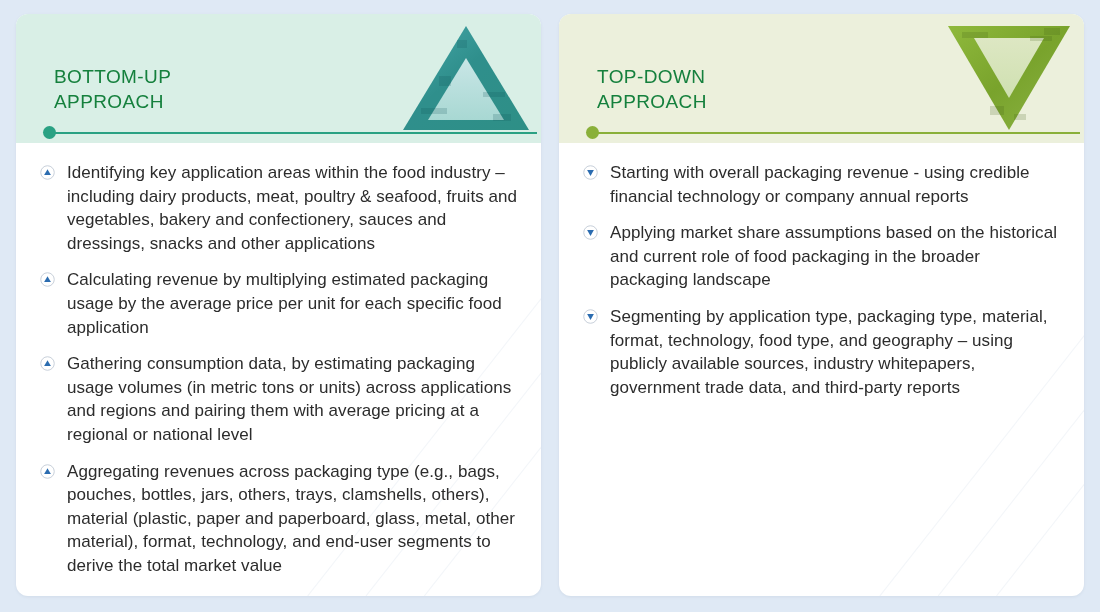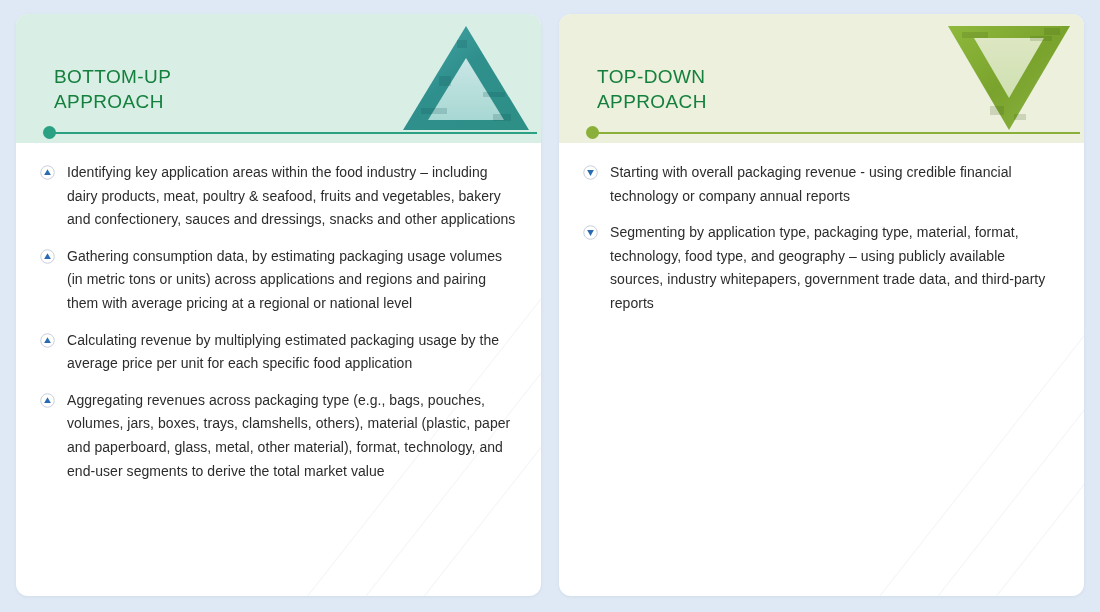--- a/index.html
+++ b/index.html
@@ -105,21 +105,21 @@
   .bullet-item:last-child { margin-bottom: 0; }
   .bullet-icon {
     flex: 0 0 auto;
     width: 15px;
     height: 15px;
     margin-top: 4px;
     margin-right: 12px;
   }
   .bullet-icon svg { display: block; width: 15px; height: 15px; }
   .bullet-text {
-    font-size: 14px;
+    font-size: 17px;
     line-height: 23.6px;
     color: #2c2c2c;
     letter-spacing: 0.05px;
   }
   
   .watermark {
     position: absolute;
     inset: 0;
     pointer-events: none;
     z-index: 1;
@@ -189,41 +189,41 @@
           <span class="bullet-text">Identifying key application areas within the food industry – including dairy products, meat, poultry &amp; seafood, fruits and vegetables, bakery and confectionery, sauces and dressings, snacks and other applications</span>
         </li>
 
         <li class="bullet-item">
           <span class="bullet-icon">
             <svg viewBox="0 0 16 16" xmlns="http://www.w3.org/2000/svg">
               <circle cx="8" cy="8" r="7.2" fill="#ffffff" stroke="#c3ccd6" stroke-width="1"></circle>
               <polygon points="8,4.4 11.6,10.6 4.4,10.6" fill="#2b6cb0"></polygon>
             </svg>
           </span>
+          <span class="bullet-text">Calculating revenue by multiplying estimated packaging usage by the average price per unit for each specific food application</span>
+        </li>
+
+        <li class="bullet-item">
+          <span class="bullet-icon">
+            <svg viewBox="0 0 16 16" xmlns="http://www.w3.org/2000/svg">
+              <circle cx="8" cy="8" r="7.2" fill="#ffffff" stroke="#c3ccd6" stroke-width="1"></circle>
+              <polygon points="8,4.4 11.6,10.6 4.4,10.6" fill="#2b6cb0"></polygon>
+            </svg>
+          </span>
           <span class="bullet-text">Gathering consumption data, by estimating packaging usage volumes (in metric tons or units) across applications and regions and pairing them with average pricing at a regional or national level</span>
         </li>
 
         <li class="bullet-item">
           <span class="bullet-icon">
             <svg viewBox="0 0 16 16" xmlns="http://www.w3.org/2000/svg">
               <circle cx="8" cy="8" r="7.2" fill="#ffffff" stroke="#c3ccd6" stroke-width="1"></circle>
               <polygon points="8,4.4 11.6,10.6 4.4,10.6" fill="#2b6cb0"></polygon>
             </svg>
           </span>
-          <span class="bullet-text">Calculating revenue by multiplying estimated packaging usage by the average price per unit for each specific food application</span>
-        </li>
-
-        <li class="bullet-item">
-          <span class="bullet-icon">
-            <svg viewBox="0 0 16 16" xmlns="http://www.w3.org/2000/svg">
-              <circle cx="8" cy="8" r="7.2" fill="#ffffff" stroke="#c3ccd6" stroke-width="1"></circle>
-              <polygon points="8,4.4 11.6,10.6 4.4,10.6" fill="#2b6cb0"></polygon>
-            </svg>
-          </span>
-          <span class="bullet-text">Aggregating revenues across packaging type (e.g., bags, pouches, volumes, jars, boxes, trays, clamshells, others), material (plastic, paper and paperboard, glass, metal, other material), format, technology, and end-user segments to derive the total market value</span>
+          <span class="bullet-text">Aggregating revenues across packaging type (e.g., bags, pouches, bottles, jars, others, trays, clamshells, others), material (plastic, paper and paperboard, glass, metal, other material), format, technology, and end-user segments to derive the total market value</span>
         </li>
 
 
       </ul>
     </div>
   </section>
 
   <section class="card card-right">
 
     <div class="card-header">
@@ -273,28 +273,37 @@
         <li class="bullet-item">
           <span class="bullet-icon">
             <svg viewBox="0 0 16 16" xmlns="http://www.w3.org/2000/svg">
               <circle cx="8" cy="8" r="7.2" fill="#ffffff" stroke="#c3ccd6" stroke-width="1"></circle>
               <polygon points="4.4,5.4 11.6,5.4 8,11.6" fill="#2b6cb0"></polygon>
             </svg>
           </span>
           <span class="bullet-text">Starting with overall packaging revenue - using credible financial technology or company annual reports</span>
         </li>
 
-
         <li class="bullet-item">
           <span class="bullet-icon">
             <svg viewBox="0 0 16 16" xmlns="http://www.w3.org/2000/svg">
               <circle cx="8" cy="8" r="7.2" fill="#ffffff" stroke="#c3ccd6" stroke-width="1"></circle>
               <polygon points="4.4,5.4 11.6,5.4 8,11.6" fill="#2b6cb0"></polygon>
             </svg>
           </span>
+          <span class="bullet-text">Applying market share assumptions based on the historical and current role of food packaging in the broader packaging landscape</span>
+        </li>
+
+        <li class="bullet-item">
+          <span class="bullet-icon">
+            <svg viewBox="0 0 16 16" xmlns="http://www.w3.org/2000/svg">
+              <circle cx="8" cy="8" r="7.2" fill="#ffffff" stroke="#c3ccd6" stroke-width="1"></circle>
+              <polygon points="4.4,5.4 11.6,5.4 8,11.6" fill="#2b6cb0"></polygon>
+            </svg>
+          </span>
           <span class="bullet-text">Segmenting by application type, packaging type, material, format, technology, food type, and geography – using publicly available sources, industry whitepapers, government trade data, and third-party reports</span>
         </li>
 
 
 
       </ul>
     </div>
   </section>
 
 </div>

